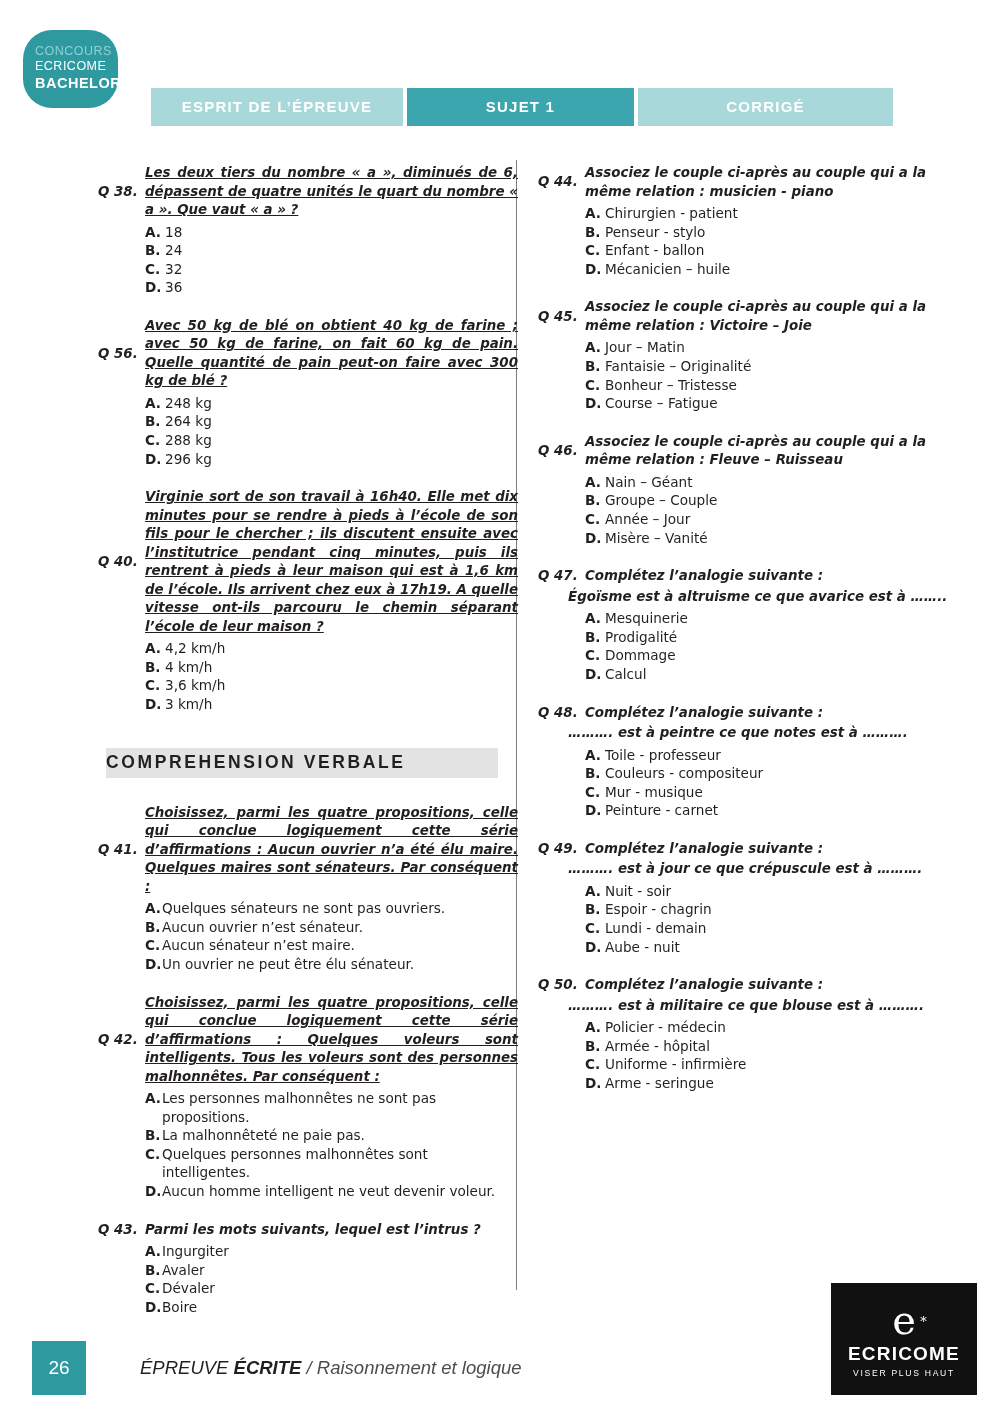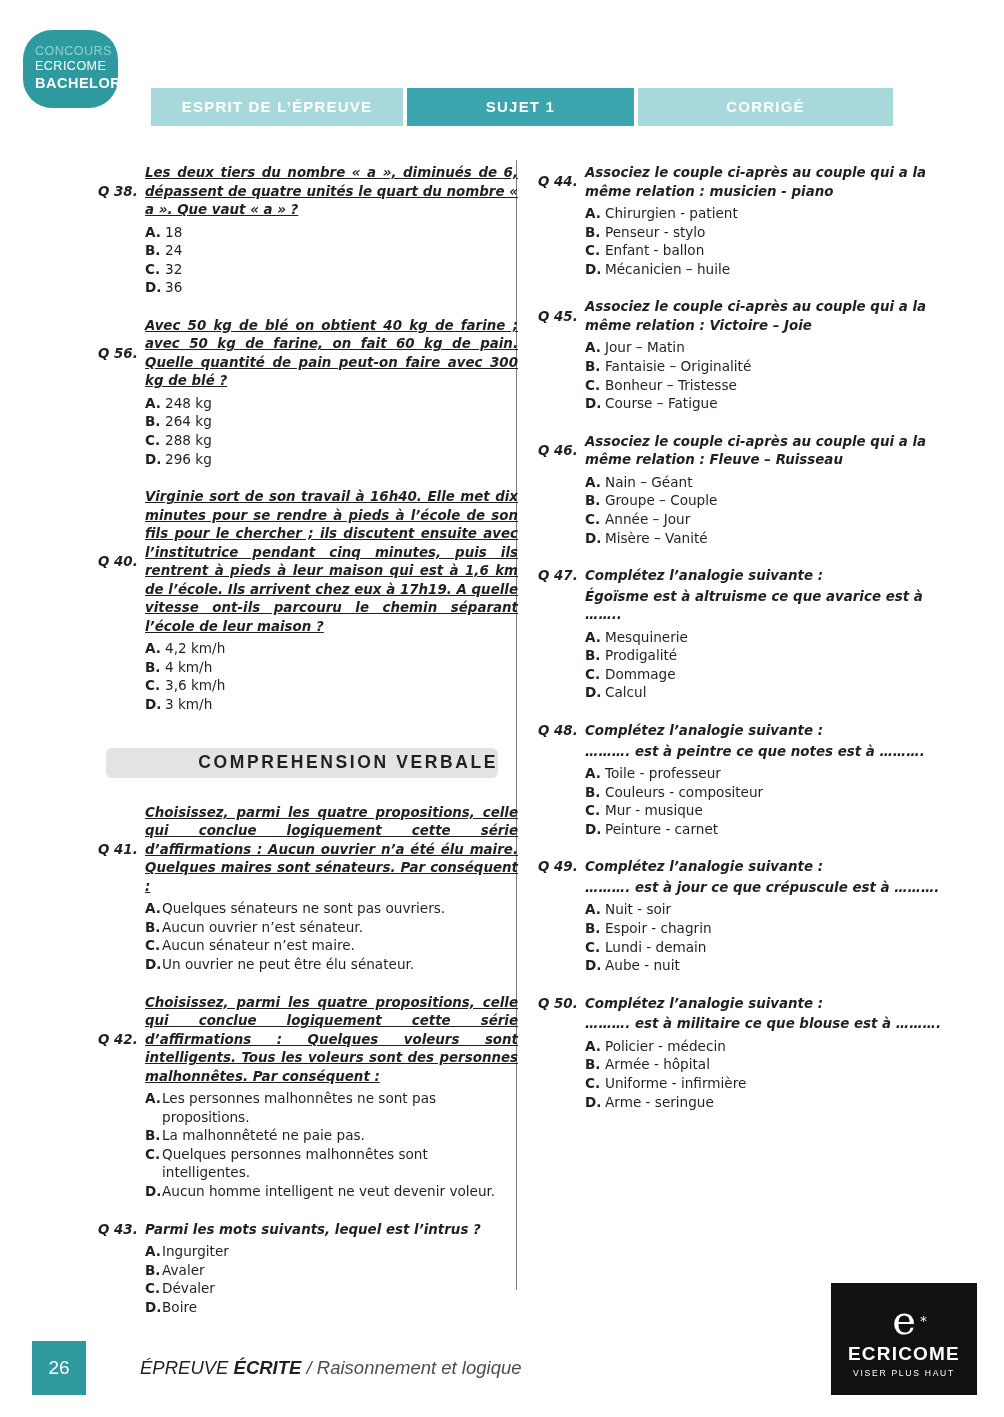--- a/index.html
+++ b/index.html
@@ -111,21 +111,21 @@
   }
   .q-text {
     flex: 1 1 auto;
     font-style: italic;
     font-weight: bold;
     font-size: 13.4px;
     line-height: 18.5px;
   }
   .q-text.justify { text-align: justify; text-decoration: underline; }
   .q-sub {
-    margin-left: 47px;
+    margin-left: 30px;
     font-style: italic;
     font-weight: bold;
     font-size: 13.4px;
     line-height: 18.5px;
     margin-top: 2px;
   }
   .opts {
     margin-top: 3px;
     margin-left: 47px;
   }
@@ -144,22 +144,21 @@
   .opt-text { flex: 1 1 auto; }
 
   
   .section-banner {
     margin: 34px 0 26px 8px;
     width: 392px;
     height: 30px;
     background: #e3e3e3;
     display: flex;
     align-items: center;
-    justify-content: flex-end;
-    border-radius: 6px;
+    justify-content: flex-start;
   }
   .section-banner span {
     font-family: "Liberation Sans", sans-serif;
     font-weight: bold;
     font-size: 17.5px;
     letter-spacing: 2.6px;
     color: #231f20;
   }
 
   

